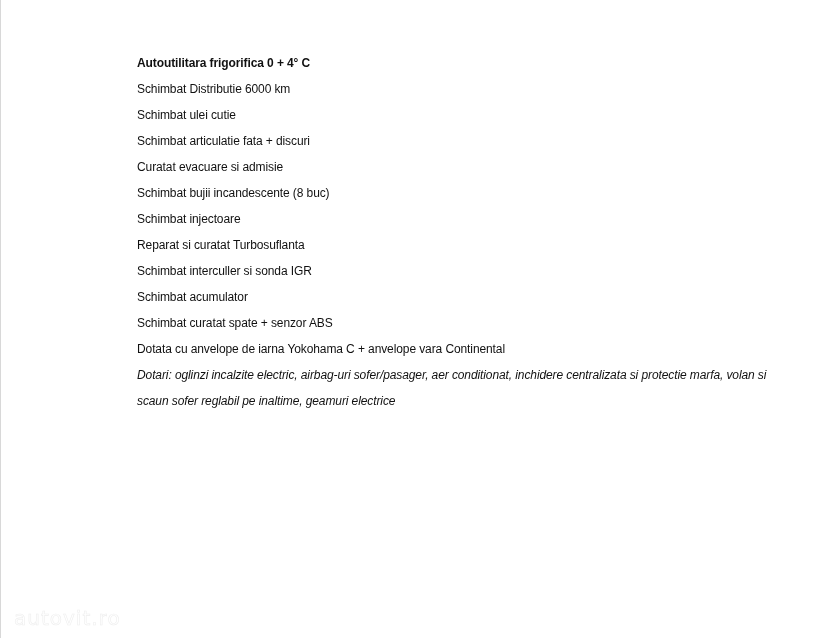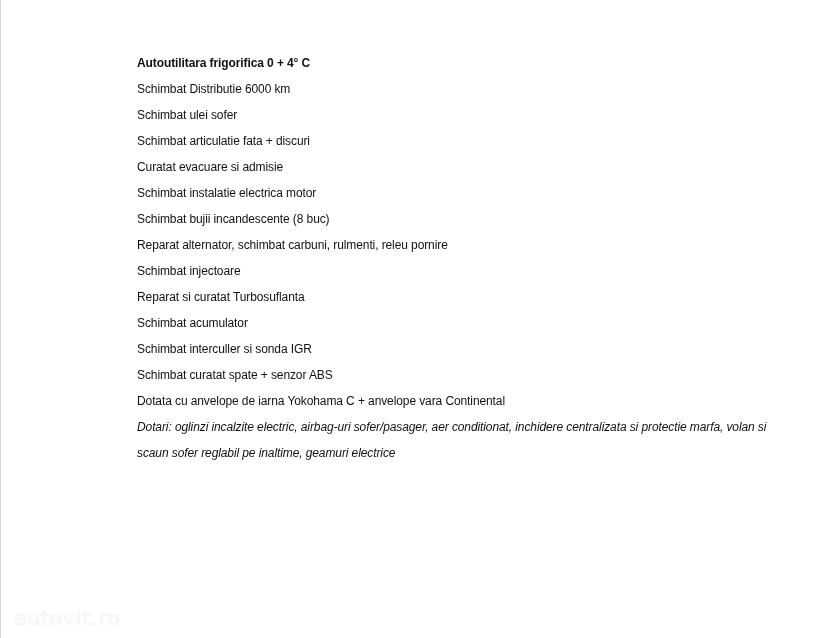--- a/index.html
+++ b/index.html
@@ -55,28 +55,26 @@
     }
   </style>
 </head>
 <body>
 
 <div class="left-rule"></div>
 
 <div class="doc">
   <div class="line title">Autoutilitara frigorifica 0 + 4° C</div>
   <div class="line">Schimbat Distributie 6000 km</div>
-  <div class="line">Schimbat ulei sofer</div>
+  <div class="line">Schimbat ulei cutie</div>
   <div class="line">Schimbat articulatie fata + discuri</div>
   <div class="line">Curatat evacuare si admisie</div>
-  <div class="line">Schimbat instalatie electrica motor</div>
   <div class="line">Schimbat bujii incandescente (8 buc)</div>
-  <div class="line">Reparat alternator, schimbat carbuni, rulmenti, releu pornire</div>
   <div class="line">Schimbat injectoare</div>
   <div class="line">Reparat si curatat Turbosuflanta</div>
+  <div class="line">Schimbat interculler si sonda IGR</div>
   <div class="line">Schimbat acumulator</div>
-  <div class="line">Schimbat interculler si sonda IGR</div>
   <div class="line">Schimbat curatat spate + senzor ABS</div>
   <div class="line">Dotata cu anvelope de iarna Yokohama C + anvelope vara Continental</div>
   <div class="line wrap">Dotari: oglinzi incalzite electric, airbag-uri sofer/pasager, aer conditionat, inchidere centralizata si protectie marfa, volan si scaun sofer reglabil pe inaltime, geamuri electrice</div>
 </div>
 
 <div class="watermark">autovit.ro</div>
 
 </body></html>

